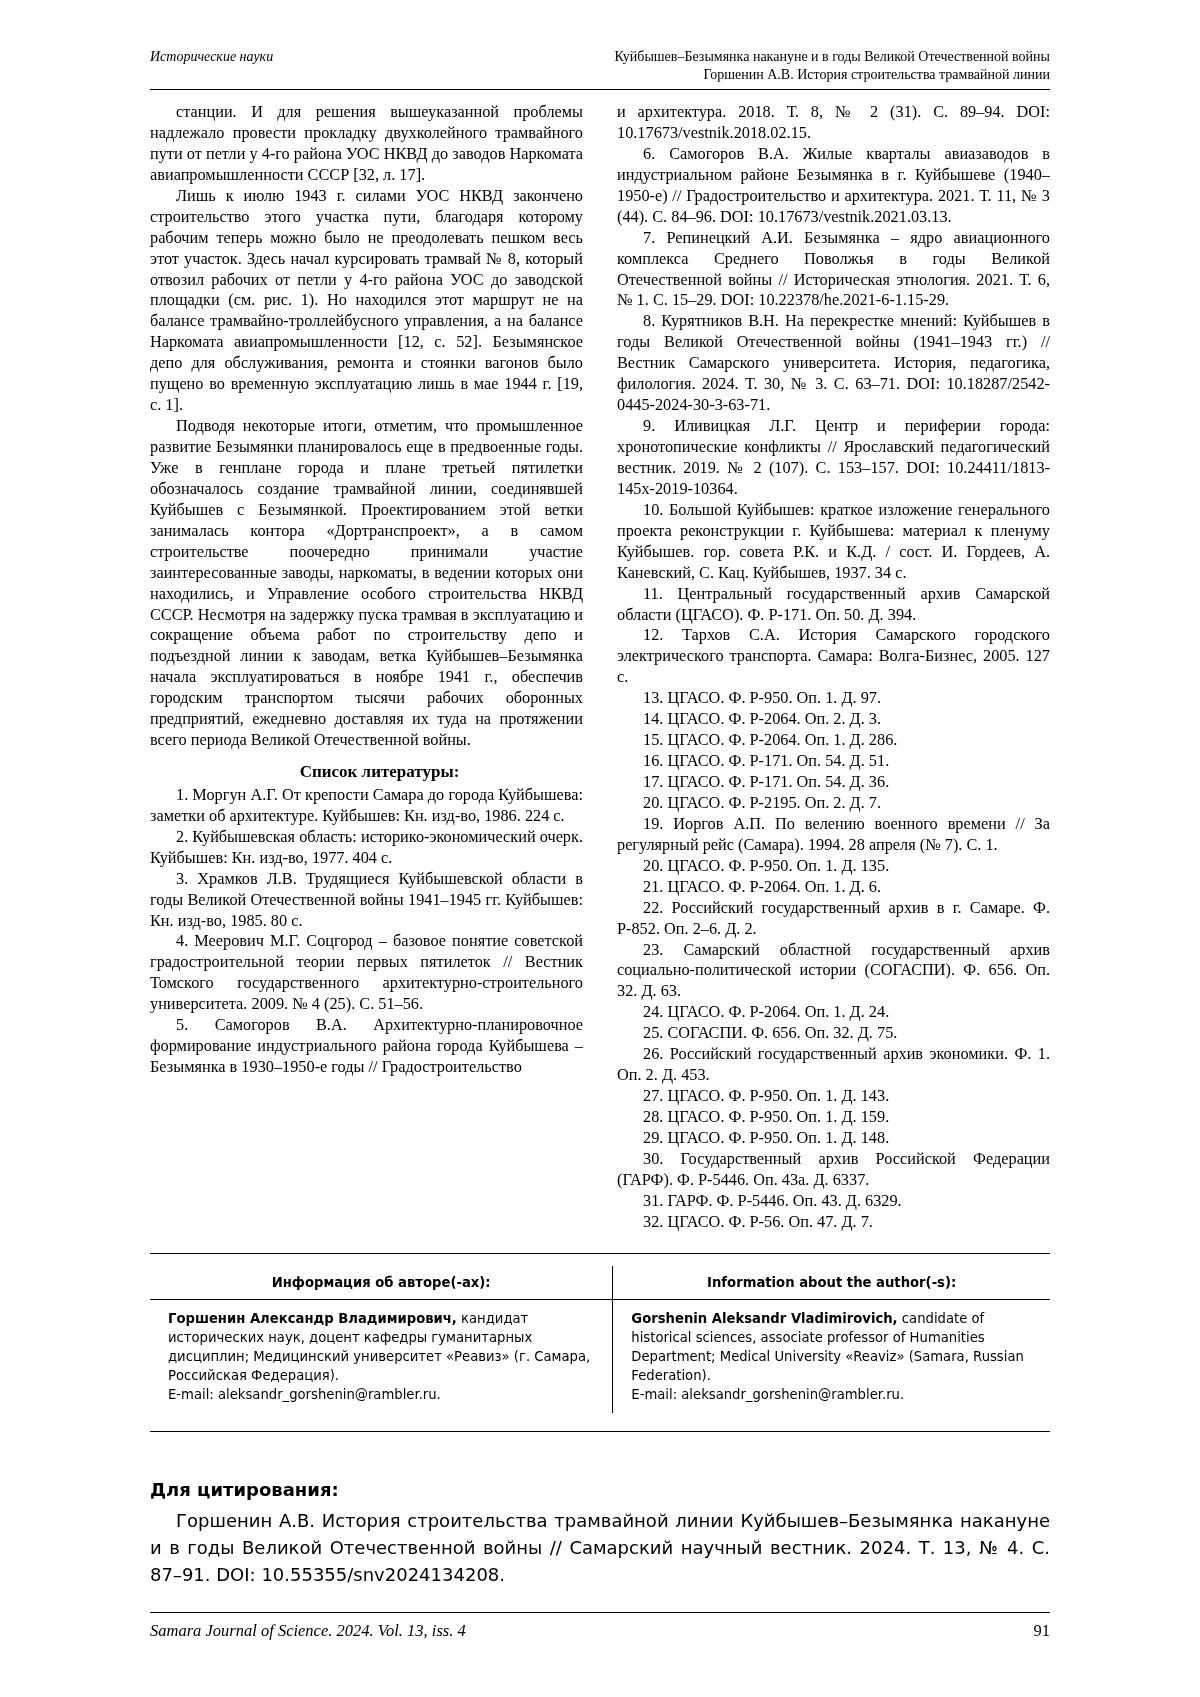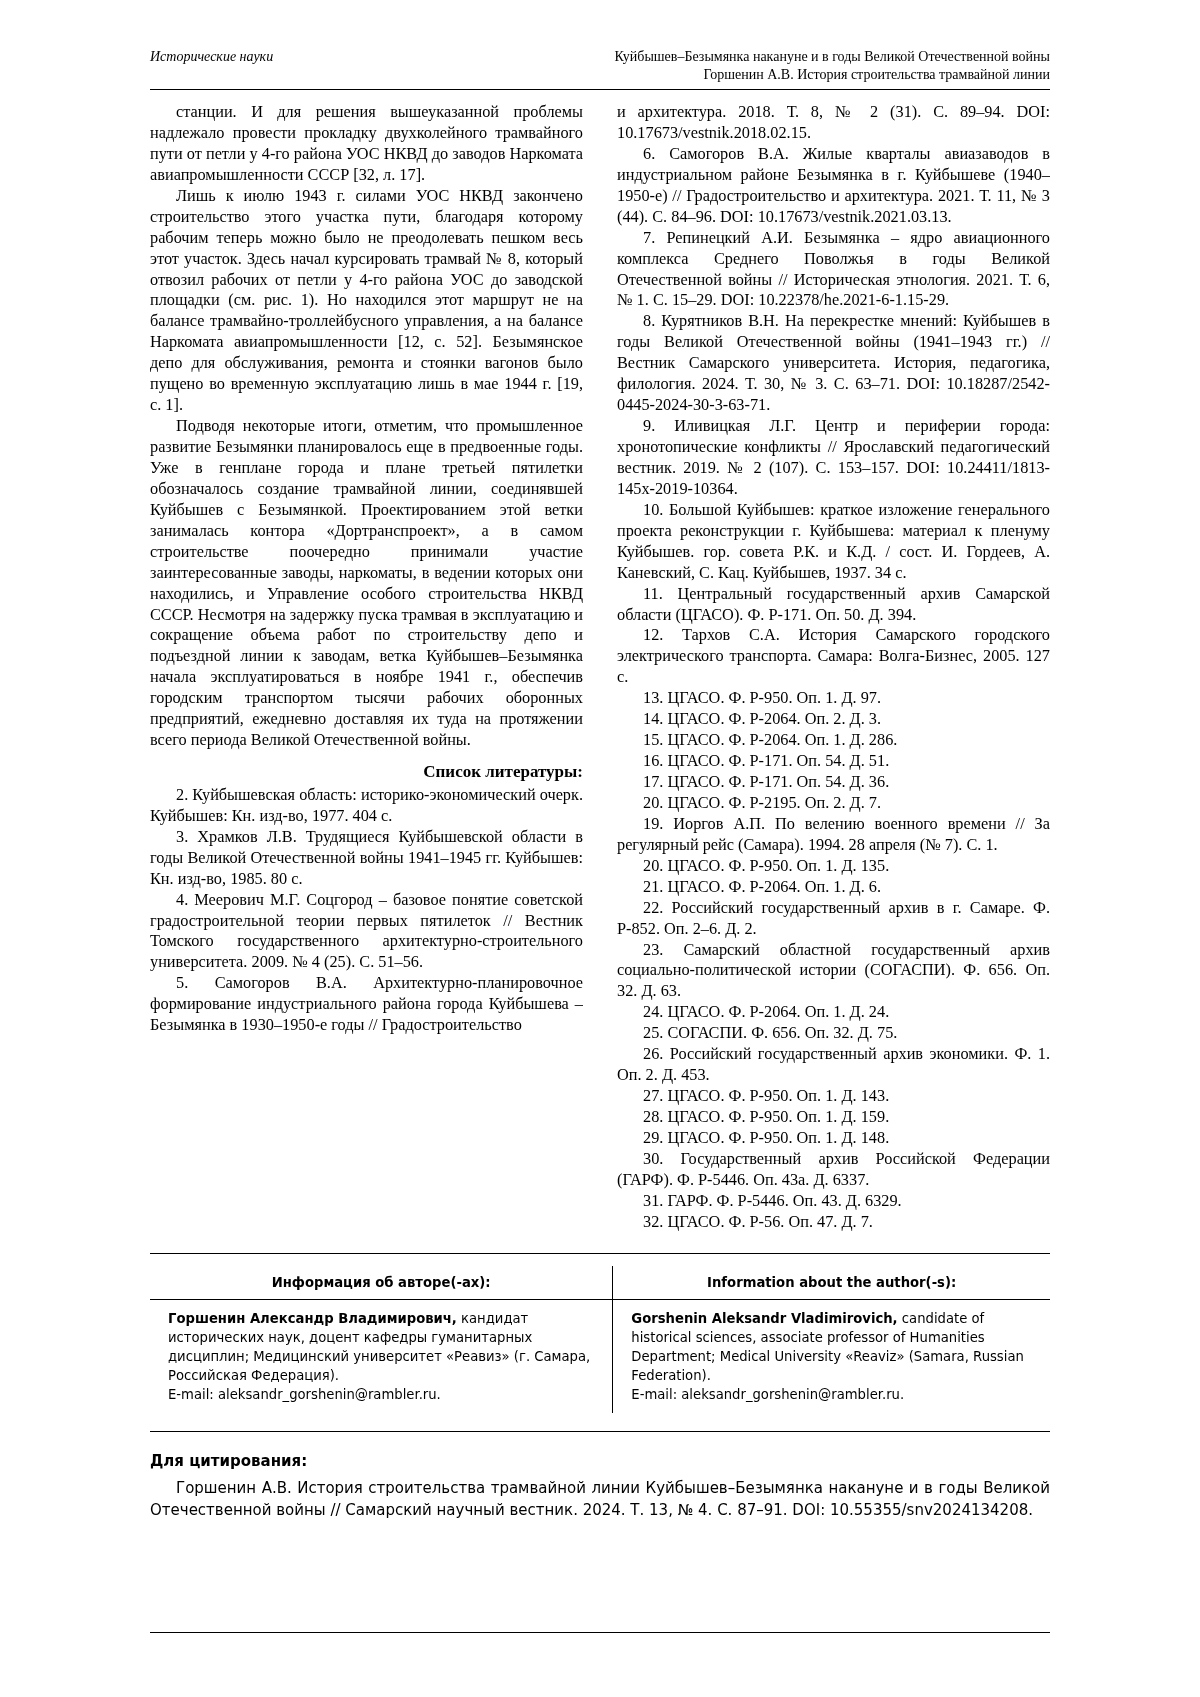--- a/index.html
+++ b/index.html
@@ -60,21 +60,21 @@
     text-indent: 26px;
   }
   .col p.noindent {
     text-indent: 0;
   }
   h2.litlist {
     font-size: 17px;
     font-weight: bold;
     margin: 10px 0 2px 0;
     text-indent: 26px;
-    text-align: right;
+    text-align: center;
   }
   
   .author-block {
     margin-top: 20px;
     border-top: 1px solid #000;
     padding-top: 12px;
   }
   .author-table {
     width: 100%;
     border-collapse: collapse;
@@ -93,23 +93,23 @@
     padding-bottom: 7px;
     padding-top: 7px;
   }
   .author-table td.divider {
     border-left: 1px solid #000;
   }
   .author-name {
     font-weight: bold;
   }
   .cite-block {
-    margin-top: 18px;
+    margin-top: 44px;
     font-family: "DejaVu Sans", sans-serif;
-    font-size: 15px;
+    font-size: 18px;
     line-height: 1.5;
   }
   .cite-title {
     font-weight: bold;
     margin-bottom: 4px;
   }
   .cite-text {
     text-align: justify;
     text-indent: 26px;
   }
@@ -154,20 +154,21 @@
 
   <div class="columns">
 
     <div class="col">
       <p>станции. И для решения вышеуказанной проблемы надлежало провести прокладку двухколейного трамвайного пути от петли у 4-го района УОС НКВД до заводов Наркомата авиапромышленности СССР [32, л. 17].</p>
       <p>Лишь к июлю 1943 г. силами УОС НКВД закончено строительство этого участка пути, благодаря которому рабочим теперь можно было не преодолевать пешком весь этот участок. Здесь начал курсировать трамвай № 8, который отвозил рабочих от петли у 4-го района УОС до заводской площадки (см. рис. 1). Но находился этот маршрут не на балансе трамвайно-троллейбусного управления, а на балансе Наркомата авиапромышленности [12, с. 52]. Безымянское депо для обслуживания, ремонта и стоянки вагонов было пущено во временную эксплуатацию лишь в мае 1944 г. [19, с. 1].</p>
       <p>Подводя некоторые итоги, отметим, что промышленное развитие Безымянки планировалось еще в предвоенные годы. Уже в генплане города и плане третьей пятилетки обозначалось создание трамвайной линии, соединявшей Куйбышев с Безымянкой. Проектированием этой ветки занималась контора «Дортранспроект», а в самом строительстве поочередно принимали участие заинтересованные заводы, наркоматы, в ведении которых они находились, и Управление особого строительства НКВД СССР. Несмотря на задержку пуска трамвая в эксплуатацию и сокращение объема работ по строительству депо и подъездной линии к заводам, ветка Куйбышев–Безымянка начала эксплуатироваться в ноябре 1941 г., обеспечив городским транспортом тысячи рабочих оборонных предприятий, ежедневно доставляя их туда на протяжении всего периода Великой Отечественной войны.</p>
 
       <h2 class="litlist">Список литературы:</h2>
 
+      <p>1. Моргун А.Г. От крепости Самара до города Куйбышева: заметки об архитектуре. Куйбышев: Кн. изд-во, 1986. 224 с.</p>
       <p>2. Куйбышевская область: историко-экономический очерк. Куйбышев: Кн. изд-во, 1977. 404 с.</p>
       <p>3. Храмков Л.В. Трудящиеся Куйбышевской области в годы Великой Отечественной войны 1941–1945 гг. Куйбышев: Кн. изд-во, 1985. 80 с.</p>
       <p>4. Меерович М.Г. Соцгород – базовое понятие советской градостроительной теории первых пятилеток // Вестник Томского государственного архитектурно-строительного университета. 2009. № 4 (25). С. 51–56.</p>
       <p>5. Самогоров В.А. Архитектурно-планировочное формирование индустриального района города Куйбышева – Безымянка в 1930–1950-е годы // Градостроительство</p>
     </div>
 
     <div class="col">
       <p class="noindent">и архитектура. 2018. Т. 8, № 2 (31). С. 89–94. DOI: 10.17673/vestnik.2018.02.15.</p>
       <p>6. Самогоров В.А. Жилые кварталы авиазаводов в индустриальном районе Безымянка в г. Куйбышеве (1940–1950-е) // Градостроительство и архитектура. 2021. Т. 11, № 3 (44). С. 84–96. DOI: 10.17673/vestnik.2021.03.13.</p>
       <p>7. Репинецкий А.И. Безымянка – ядро авиационного комплекса Среднего Поволжья в годы Великой Отечественной войны // Историческая этнология. 2021. Т. 6, № 1. С. 15–29. DOI: 10.22378/he.2021-6-1.15-29.</p>
@@ -221,15 +222,19 @@
     <div class="top-divider"></div>
   </div>
 
   <div class="cite-block">
     <div class="cite-title">Для цитирования:</div>
     <div class="cite-text">Горшенин А.В. История строительства трамвайной линии Куйбышев–Безымянка накануне и в годы Великой Отечественной войны // Самарский научный вестник. 2024. Т. 13, № 4. С. 87–91. DOI: 10.55355/snv2024134208.</div>
   </div>
 
   <div class="footer">
     <div class="footer-rule"></div>
+    <div class="footer-row">
+      <div>Samara Journal of Science. 2024. Vol. 13, iss. 4</div>
+      <div class="footer-page">91</div>
+    </div>
   </div>
 
 </div>
 
 </body></html>

